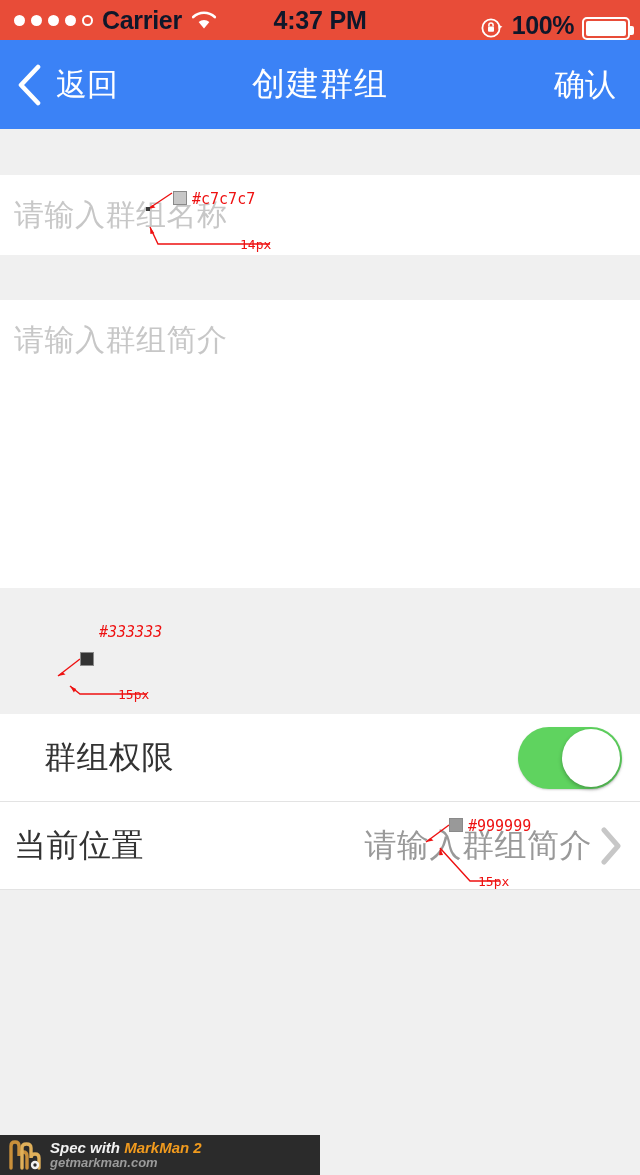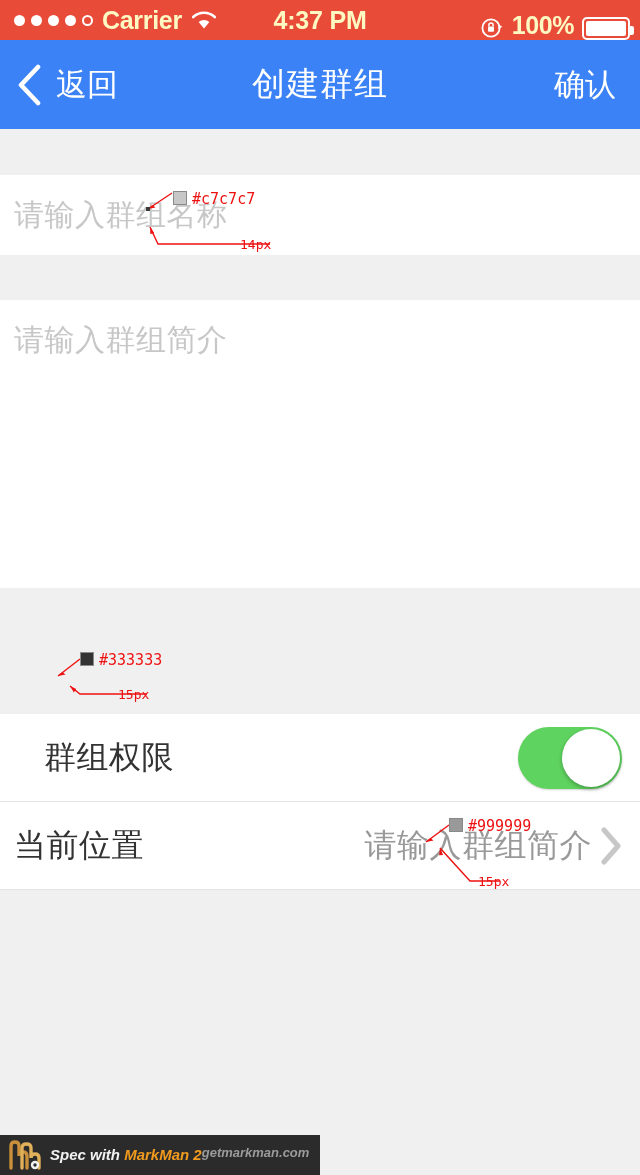--- a/index.html
+++ b/index.html
@@ -19,21 +19,21 @@
     background: #f0f0f0;
   }
 
   
   .statusbar {
     position: absolute;
     left: 0; top: 0;
     width: 640px;
     height: 40px;
     background: #e84c38;
-    color: #fef9c3;
+    color: #0f172a;
   }
   .sb-left {
     position: absolute;
     left: 14px; top: 0;
     height: 40px;
     display: flex;
     align-items: center;
     gap: 9px;
   }
   .dots { display: flex; align-items: center; gap: 6px; }
@@ -235,21 +235,21 @@
     left: 0; bottom: 0;
     width: 320px; height: 40px;
     background: #2b2b2b;
     display: flex;
     align-items: center;
     gap: 8px;
     padding-left: 8px;
     box-sizing: border-box;
   }
   .wm-logo { width: 34px; height: 32px; display: block; }
-  .wm-lines { display: flex; line-height: 1.15; }
+  .wm-lines { display: flex; flex-direction: column; line-height: 1.15; }
   .wm-top {
     font-size: 15px;
     font-weight: bold;
     font-style: italic;
     color: #f2f2f2;
   }
   .wm-brand { color: #f09a1e; }
   .wm-sub {
     font-size: 13px;
     font-weight: bold;
@@ -368,21 +368,21 @@
       <path d="M500 881 L470 881 L440 848" stroke="#ee1111" stroke-width="1.4" fill="none"></path>
       <path d="M440 848 l3.1 7.0 l-4.0 0.2 Z" fill="#ee1111"></path>
     </svg>
 
     <span class="anno-pt" style="left:146px;top:207px;"></span>
     <span class="swatch" style="left:173px;top:191px;background:#c7c7c7;"></span>
     <span class="anno-text" style="left:192px;top:192px;">#c7c7c7</span>
     <span class="anno-text small" style="left:240px;top:238px;">14px</span>
 
     <span class="swatch" style="left:80px;top:652px;background:#333333;"></span>
-    <span class="anno-text" style="left:99px;top:653px;">#333333</span>
+    <span class="anno-text" style="left:99px;top:625px;font-style:italic;">#333333</span>
     <span class="anno-text small" style="left:118px;top:688px;">15px</span>
 
     <span class="swatch" style="left:449px;top:818px;background:#999999;"></span>
     <span class="anno-text" style="left:468px;top:819px;">#999999</span>
     <span class="anno-text small" style="left:478px;top:875px;">15px</span>
   </div>
 
   <div class="watermark">
     <span>
       <svg class="wm-logo" viewBox="0 0 34 32">

